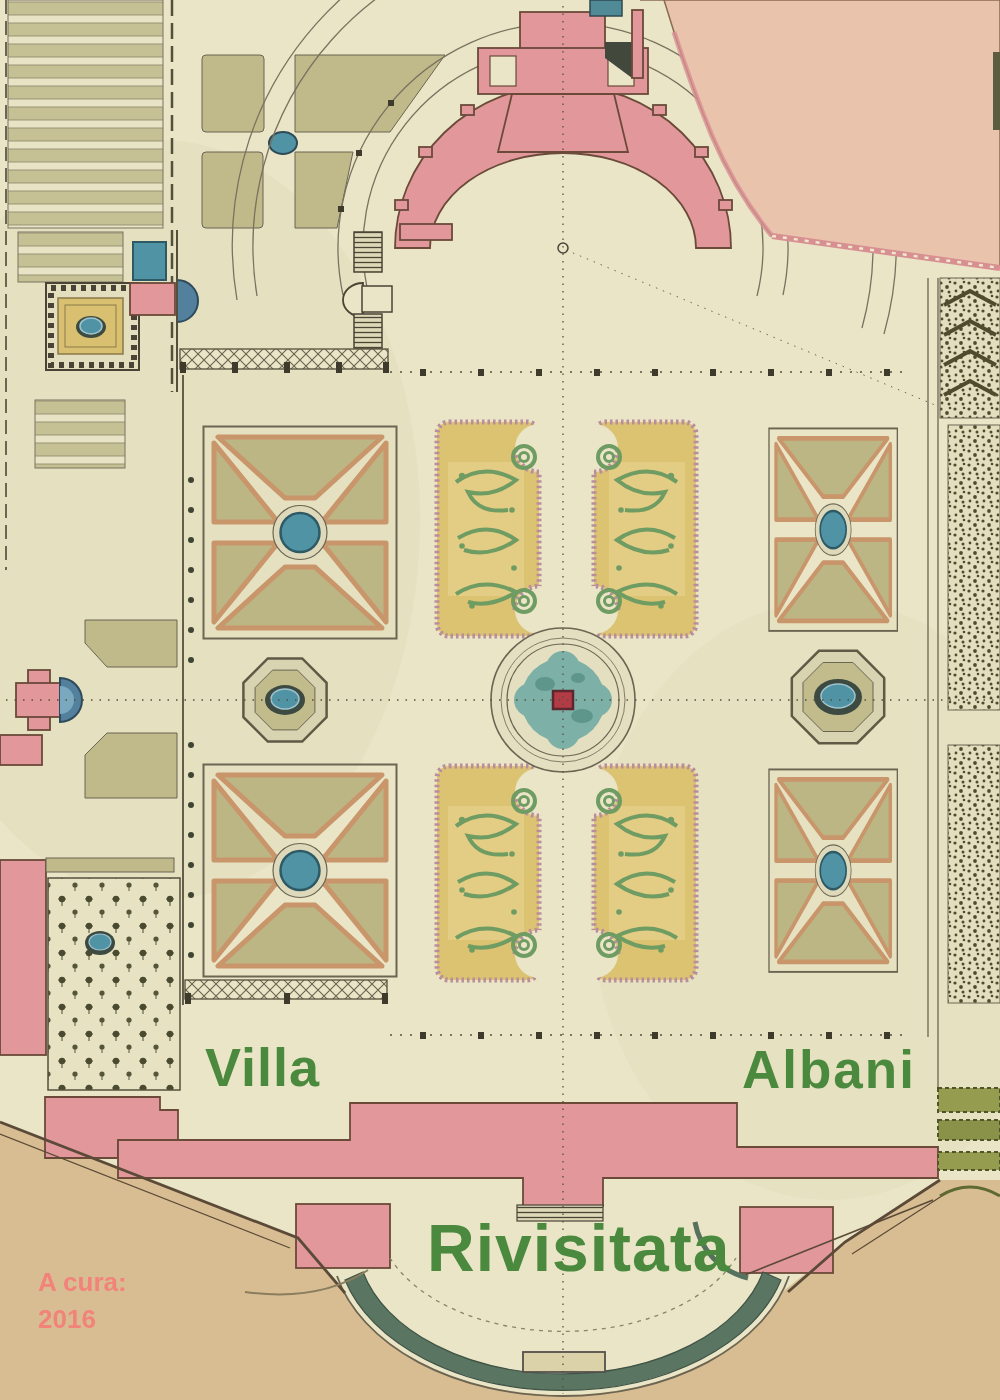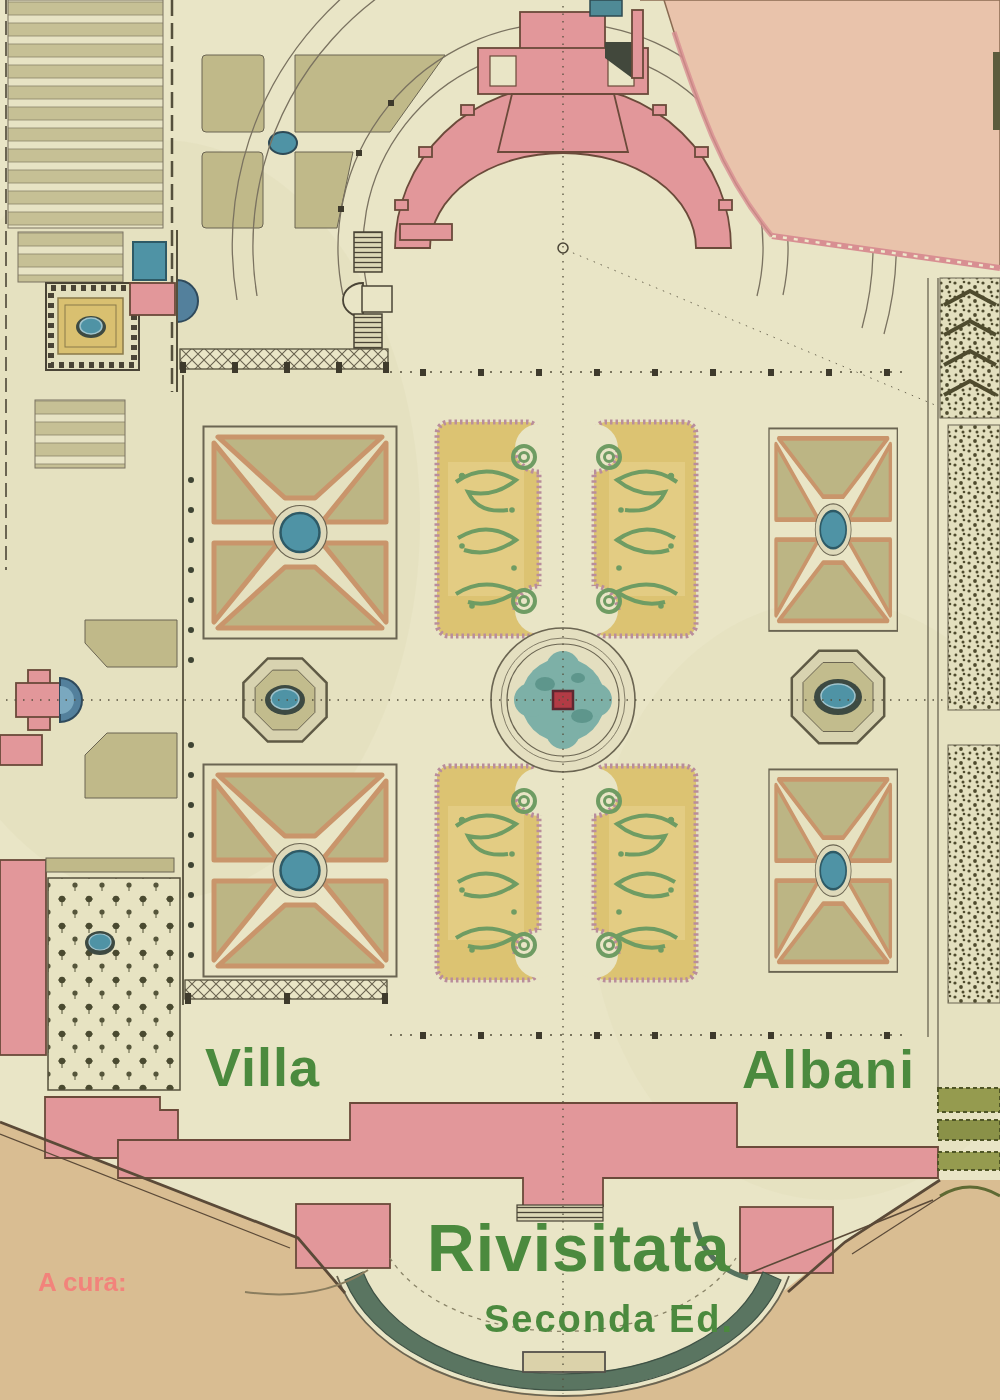--- a/index.html
+++ b/index.html
@@ -352,18 +352,18 @@
   <g>
     <line x1="563" y1="6" x2="563" y2="1394" stroke="#55503e" stroke-width="1.3" stroke-dasharray="1.5 6"></line>
     <line x1="6" y1="700" x2="995" y2="700" stroke="#55503e" stroke-width="1.3" stroke-dasharray="1.5 7"></line>
     <line x1="566" y1="250" x2="935" y2="405" stroke="#6b6552" stroke-width="1" stroke-dasharray="1.5 6"></line>
   </g>
 </svg>
 
 <div class="txt t-green word-villa">Villa</div>
 <div class="txt t-green word-albani">Albani</div>
 <div class="txt t-green word-rivisitata">Rivisitata</div>
-<div class="txt t-green word-seconda">Seconda Ed.</div>
 <div class="txt t-red credits">
   <div>A cura:</div>
+  <div>2016</div>
 </div>
 
 </div>
 
 </body></html>

